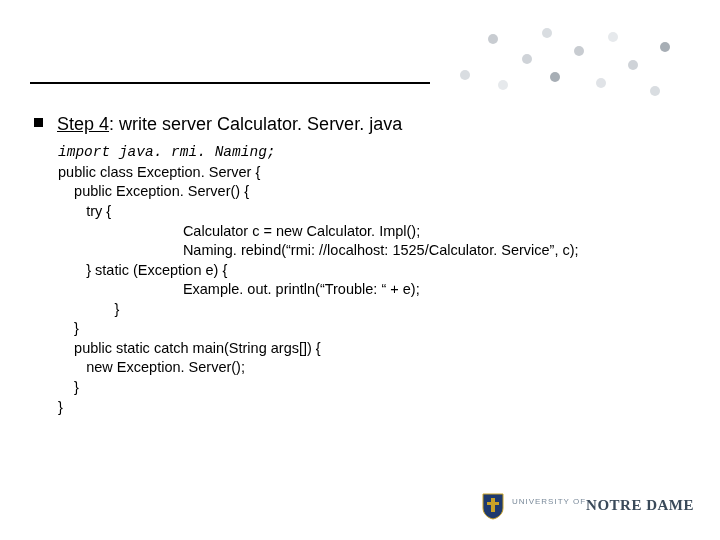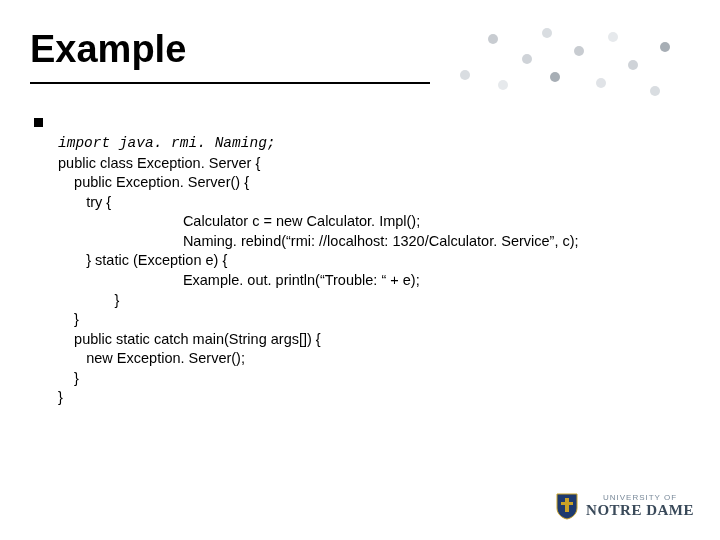--- a/index.html
+++ b/index.html
@@ -90,64 +90,65 @@
     align-items: center;
     gap: 8px;
   }
   .logo-shield {
     width: 22px;
     height: 28px;
     position: relative;
   }
   .logo-text {
     display: flex;
-    flex-direction: column;
+    flex-direction: row;
     font-size: 9px;
     letter-spacing: 1px;
     color: #5a6a7a;
     line-height: 1.15;
-    text-align: center;
   }
   .logo-text .l1 { font-size: 8px; color: #7a8a9a; }
   .logo-text .l2 { font-size: 15px; font-weight: bold; font-family: Georgia, 'Times New Roman', serif; color: #3a4a5a; letter-spacing: 0.5px; }
 </style>
 </head>
 <body>
 
 <div class="slide">
 
-  <div class="title">Example</div>
   <div class="title-underline"></div>
 
   <div class="dots">
     <div class="dot" style="left: 10px; top: 50px; background: rgb(217, 221, 225);"></div>
     <div class="dot" style="left: 38px; top: 14px; background: rgb(200, 204, 209);"></div>
     <div class="dot" style="left: 48px; top: 60px; background: rgb(230, 233, 236);"></div>
     <div class="dot" style="left: 72px; top: 34px; background: rgb(207, 211, 216);"></div>
     <div class="dot" style="left: 92px; top: 8px; background: rgb(217, 221, 225);"></div>
     <div class="dot" style="left: 100px; top: 52px; background: rgb(167, 174, 181);"></div>
     <div class="dot" style="left: 124px; top: 26px; background: rgb(200, 204, 209);"></div>
     <div class="dot" style="left: 146px; top: 58px; background: rgb(224, 227, 231);"></div>
     <div class="dot" style="left: 158px; top: 12px; background: rgb(230, 233, 236);"></div>
     <div class="dot" style="left: 178px; top: 40px; background: rgb(207, 211, 216);"></div>
     <div class="dot" style="left: 200px; top: 66px; background: rgb(217, 221, 225);"></div>
     <div class="dot" style="left: 210px; top: 22px; background: rgb(167, 174, 181);"></div>
   </div>
 
   <div class="content">
     <div class="step-row">
       <div class="bullet"></div>
+      <div>
+        <span class="step-underline">Step 4</span><span>: write server Calculator. Server. java</span>
+      </div>
     </div>
 
     <div class="code-block"><span class="italic">import java. rmi. Naming;</span>
 <span>public class Exception. Server {</span>
 <span>    public Exception. Server() {</span>
 <span>       try {</span>
 <span>                               Calculator c = new Calculator. Impl();</span>
-<span>                               Naming. rebind(“rmi: //localhost: 1320/Calculator. Service”, c);</span>
+<span>                               Naming. rebind(“rmi: //localhost: 1525/Calculator. Service”, c);</span>
 <span>       } static (Exception e) {</span>
 <span>                               Example. out. println(“Trouble: “ + e);</span>
 <span>              }</span>
 <span>    }</span>
 <span>    public static catch main(String args[]) {</span>
 <span>       new Exception. Server();</span>
 <span>    }</span>
 <span>}</span></div>
   </div>
 

